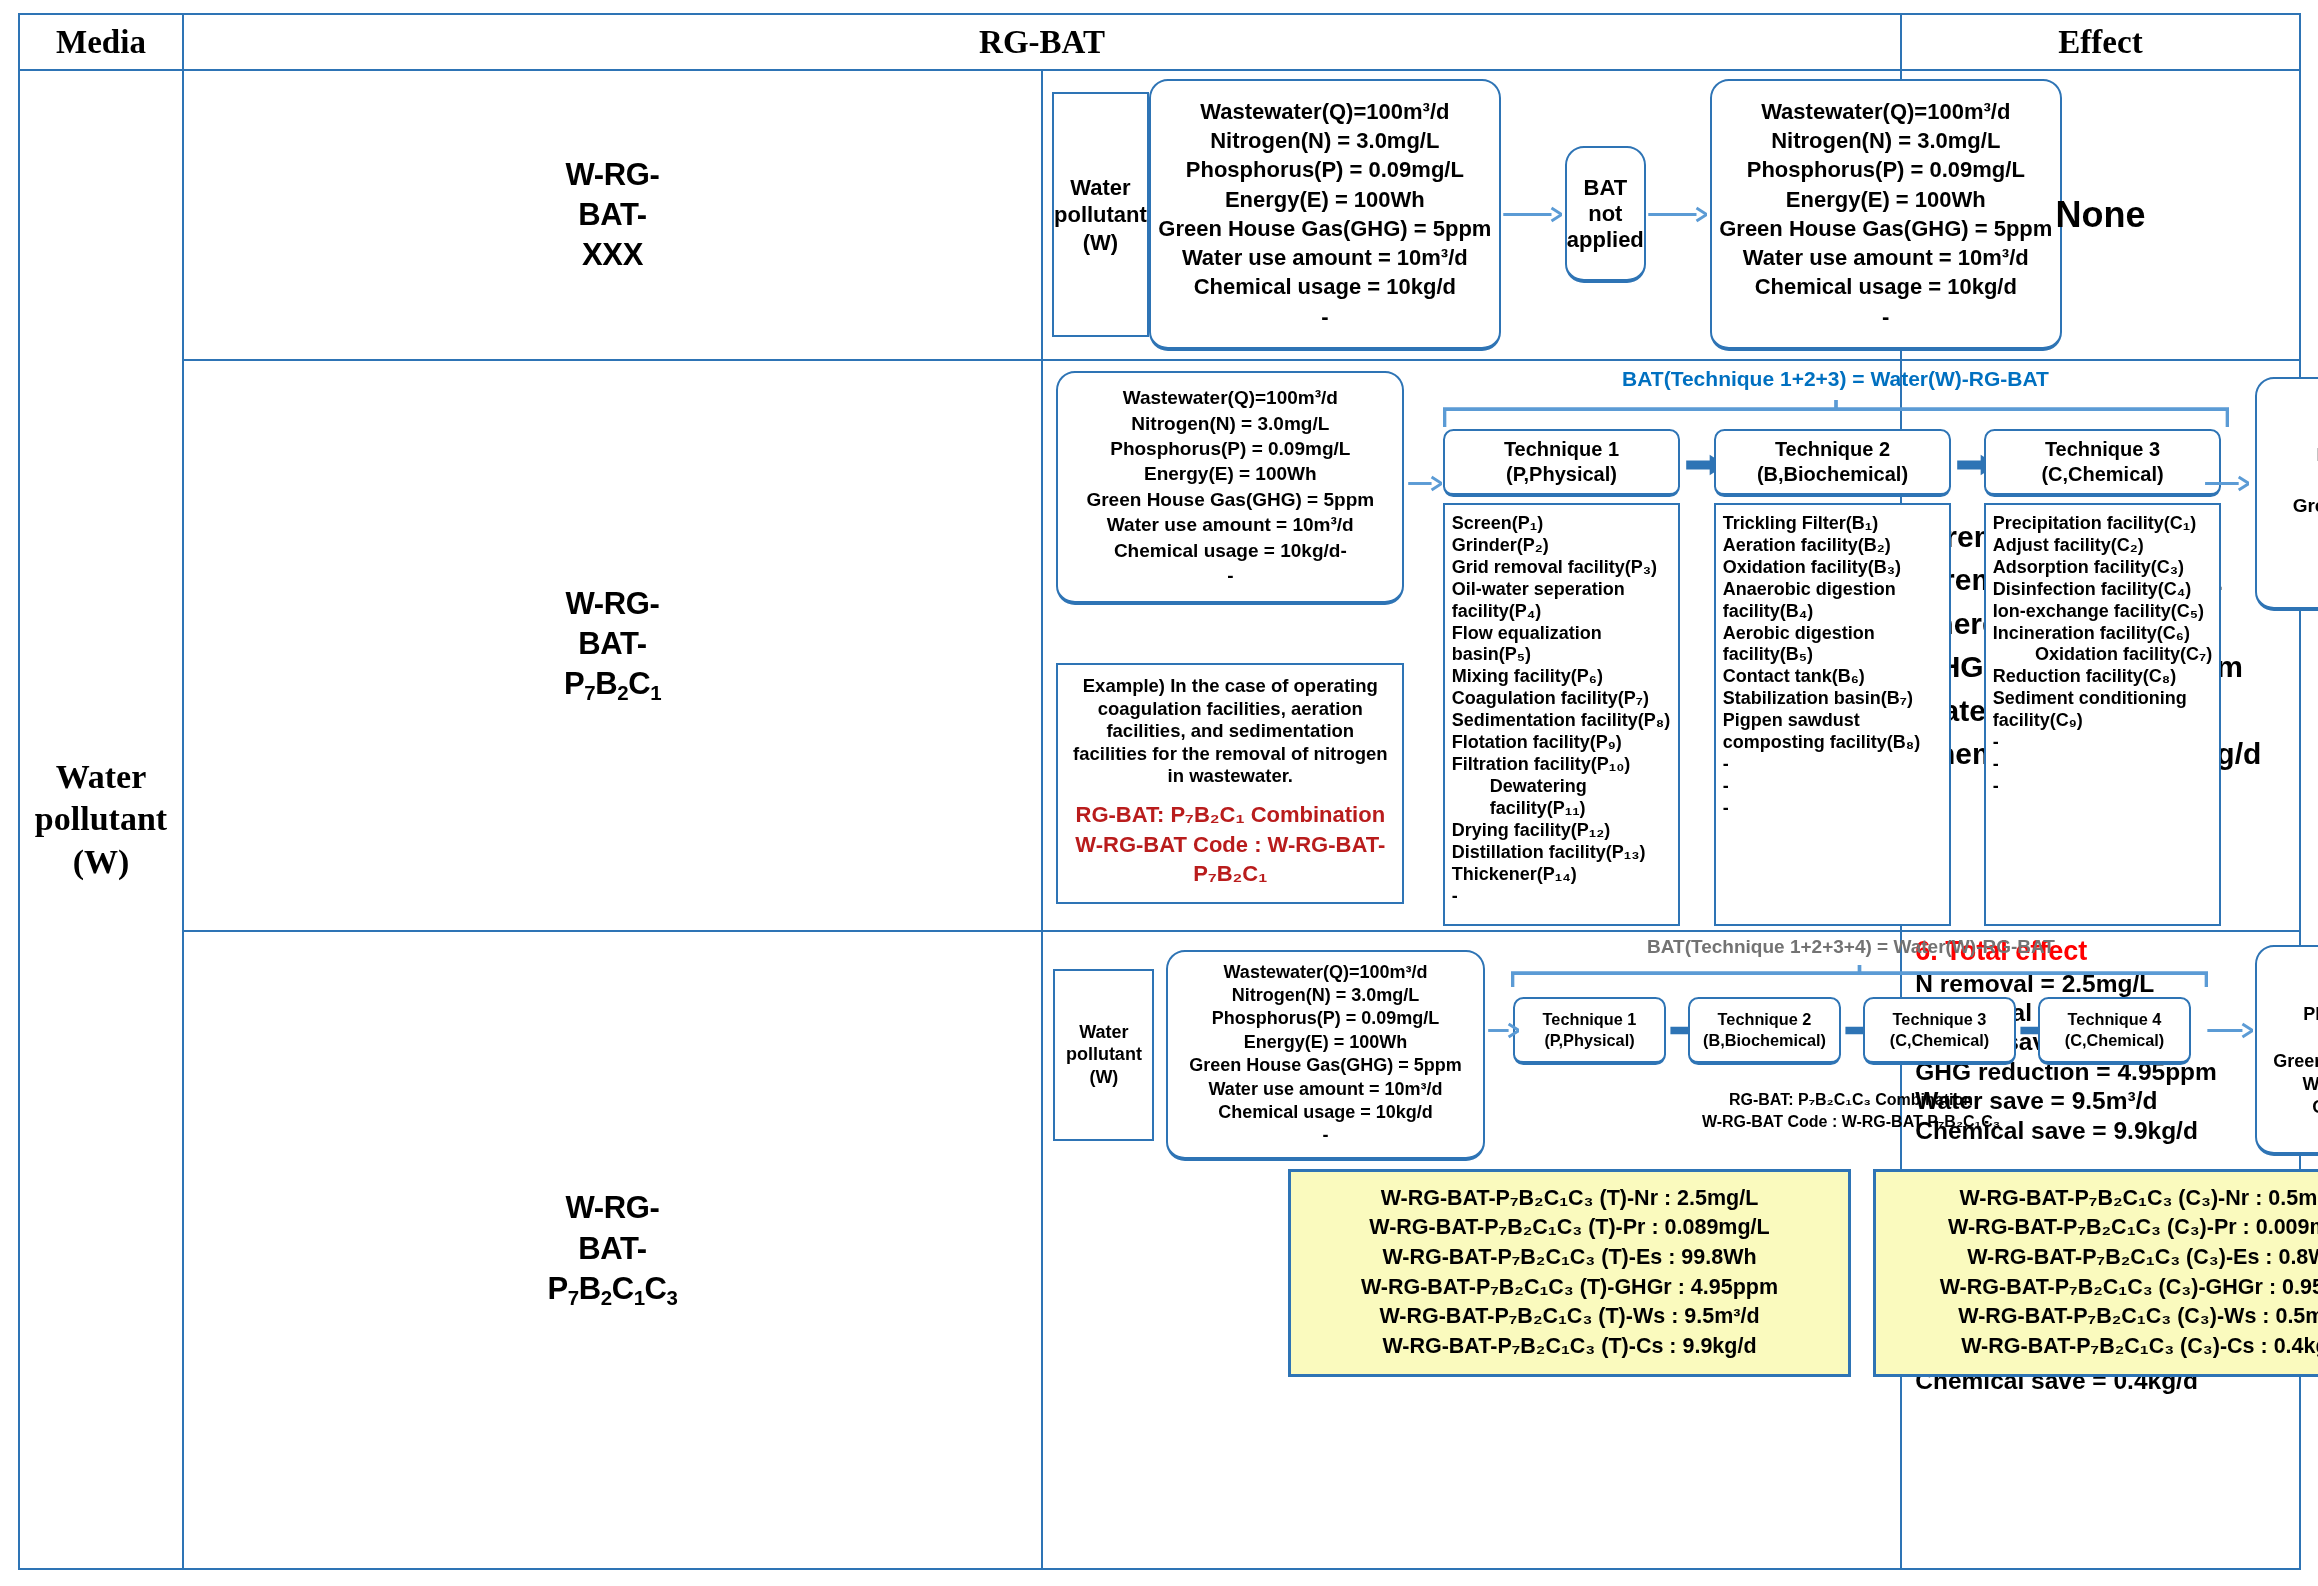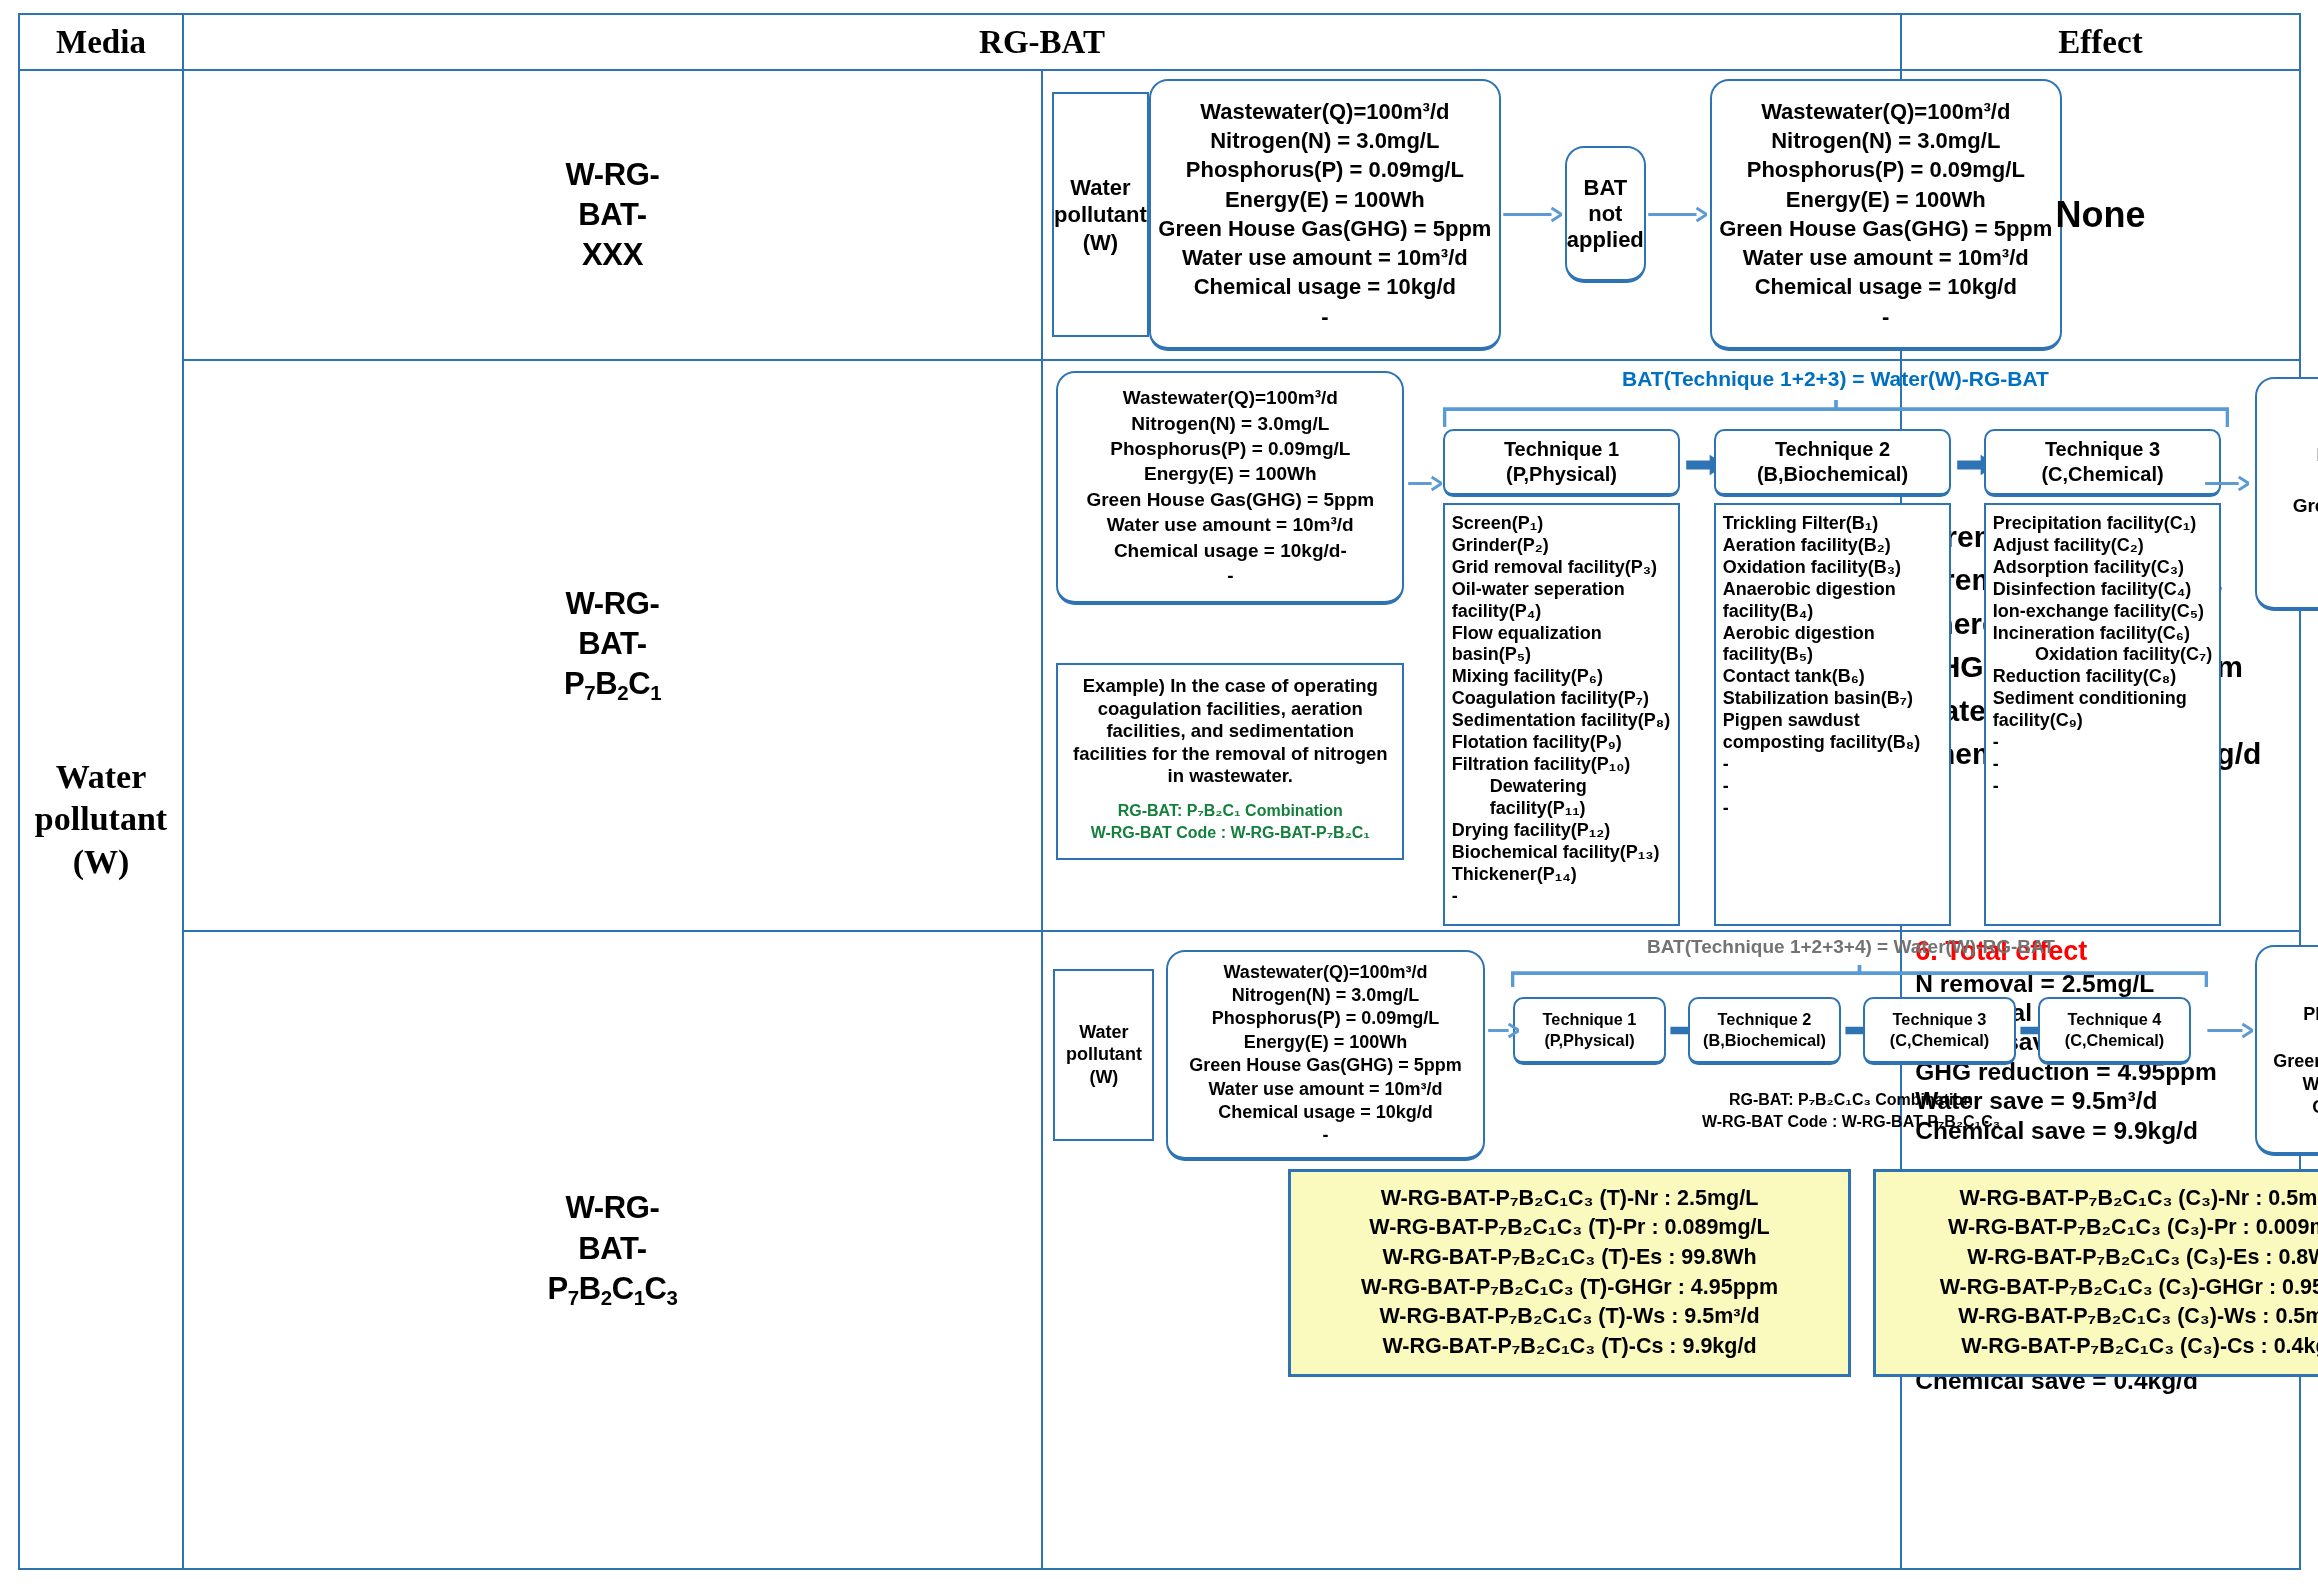--- a/index.html
+++ b/index.html
@@ -29,21 +29,21 @@
   .r1nobat{width:319px;height:137px;display:flex;align-items:center;justify-content:center;font-size:22px;font-weight:bold;}
   .r1out{width:452px;padding:16.3px 7.4px;font-size:22px;line-height:1.33;font-weight:bold;}
   .arrow{flex:0 0 auto;display:flex;align-items:center;justify-content:center;}
   .arrow svg{display:block;}
   .none{text-align:center;font-size:36px;font-weight:bold;}
 
   
   .r2{position:relative;height:100%;width:100%;}
   .r2 .inbox{position:absolute;left:13.3px;top:10.4px;width:348px;padding:12px 6px;font-size:19px;line-height:1.34;font-weight:bold;}
   .r2 .exbox{position:absolute;left:13.3px;top:302px;width:348px;padding:10.4px 10.4px 13.3px 10.4px;font-size:18.5px;line-height:1.22;font-weight:bold;box-sizing:border-box;}
-  .r2 .exbox .hl{color:#15803d;text-align:center;margin-top:13.3px;font-size:16px;line-height:1.3;}
+  .r2 .exbox .hl{color:#b91c1c;text-align:center;margin-top:13.3px;font-size:22px;line-height:1.3;}
   .r2 .bathead{position:absolute;left:385px;top:6px;width:815px;text-align:center;color:#0070C0;font-weight:bold;font-size:21px;}
   .r2 .bracket{position:absolute;left:400px;top:39px;width:786px;height:27px;}
   .r2 .tcol{position:absolute;top:68px;width:237px;}
   .r2 .thead{height:68px;display:flex;align-items:center;justify-content:center;text-align:center;font-size:20px;font-weight:bold;line-height:1.22;border-radius:10.4px;}
   .r2 .tlist{margin-top:6.7px;height:423px;padding:7.4px 6.7px;font-size:18px;line-height:1.22;font-weight:bold;box-sizing:border-box;overflow:hidden;}
   .r2 .tarrow{position:absolute;top:93px;}
   .r2 .outbox{position:absolute;left:1212px;top:16.3px;width:363px;padding:12px 6px;font-size:19px;line-height:1.34;font-weight:bold;}
   .r2 .inarrow{position:absolute;left:365px;top:113px;}
   .r2 .outarrow{position:absolute;left:1162px;top:113px;}
   .effect2{padding:0 13.3px;font-size:30px;font-weight:bold;line-height:1.45;}
@@ -187,21 +187,21 @@
                   <div style="text-align: left; white-space: normal;">Grid removal facility(P₃)</div>
                   <div style="text-align: left; white-space: normal;">Oil-water seperation facility(P₄)</div>
                   <div style="text-align: left; white-space: normal;">Flow equalization basin(P₅)</div>
                   <div style="text-align: left; white-space: normal;">Mixing facility(P₆)</div>
                   <div style="text-align: left; white-space: normal;">Coagulation facility(P₇)</div>
                   <div style="text-align: left; white-space: normal;">Sedimentation facility(P₈)</div>
                   <div style="text-align: left; white-space: normal;">Flotation facility(P₉)</div>
                   <div style="text-align: left; white-space: normal;">Filtration facility(P₁₀)</div>
                   <div style="text-align: left; white-space: normal; margin-left: 38px;">Dewatering facility(P₁₁)</div>
                   <div style="text-align: left; white-space: normal;">Drying facility(P₁₂)</div>
-                  <div style="text-align: left; white-space: normal;">Biochemical facility(P₁₃)</div>
+                  <div style="text-align: left; white-space: normal;">Distillation facility(P₁₃)</div>
                   <div style="text-align: left; white-space: normal;">Thickener(P₁₄)</div>
                   <div style="text-align: left; white-space: normal;">-</div>
                 </div>
         </div>
         <div class="tarrow" style="left:643px;">
           <svg width="40" height="22" viewBox="0 0 54 30">
                   <path d="M0 9 L32 9 L32 1 L54 15 L32 29 L32 21 L0 21 Z" fill="#2E74B5"></path>
                 </svg>
         </div>
 

